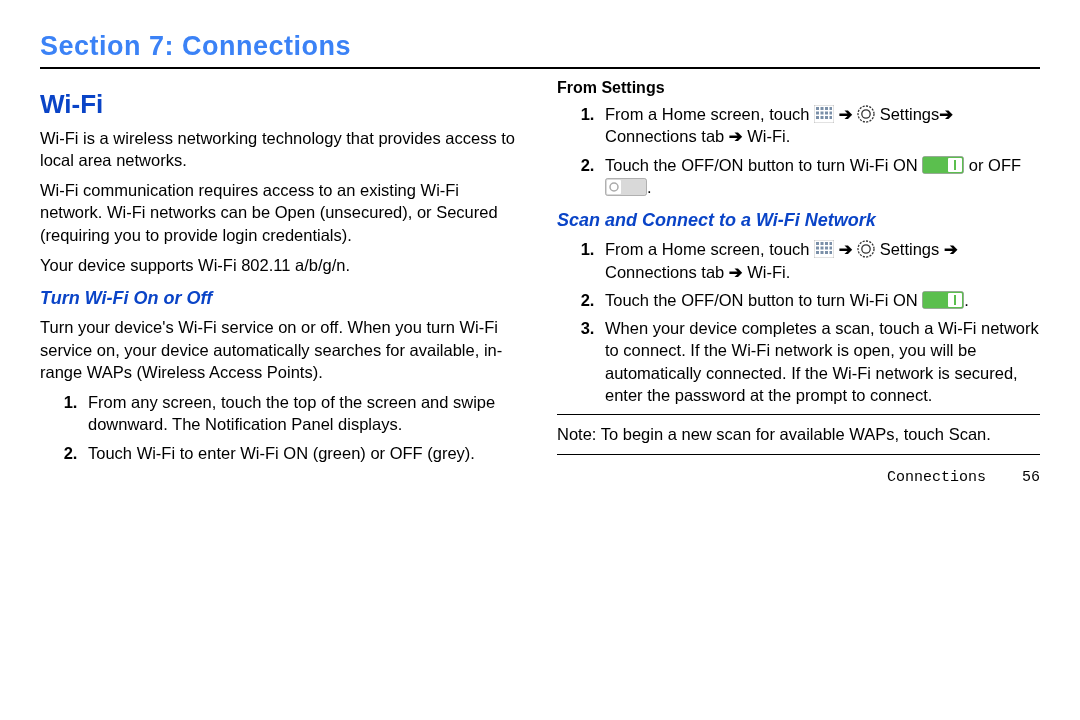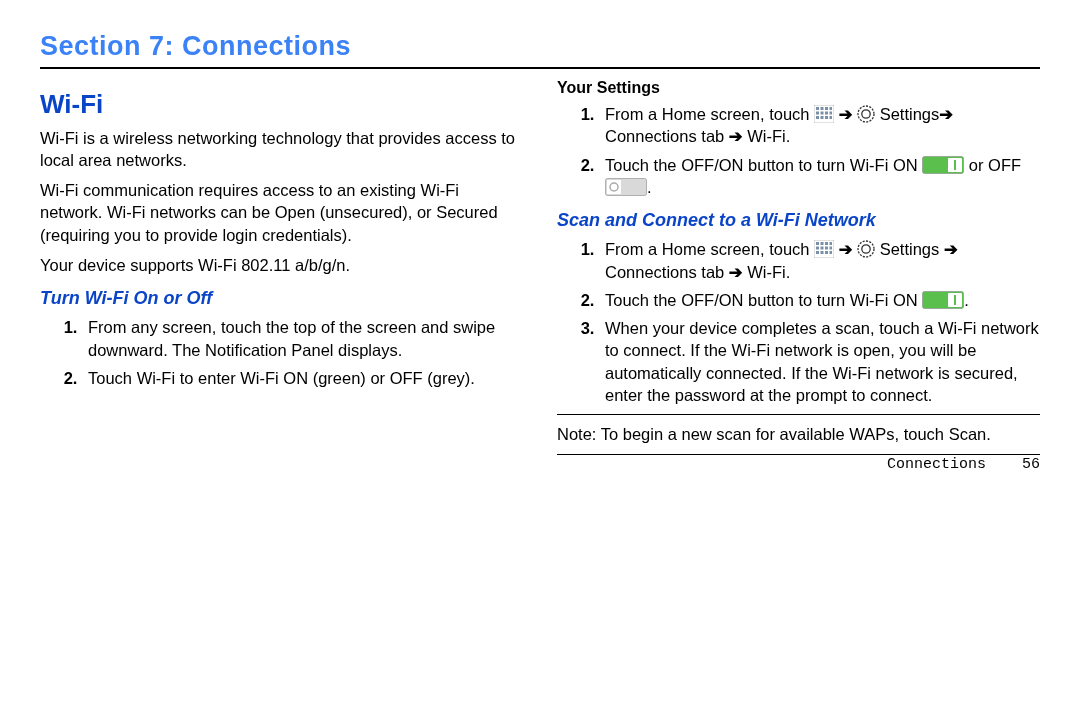--- a/index.html
+++ b/index.html
@@ -85,32 +85,33 @@
 
 <div class="columns">
 
 
   <div class="h1">Wi-Fi</div>
   <p>Wi-Fi is a wireless networking technology that provides access to local area networks.</p>
   <p>Wi-Fi communication requires access to an existing Wi-Fi network. Wi-Fi networks can be Open (unsecured), or Secured (requiring you to provide login credentials).</p>
   <p>Your device supports Wi-Fi 802.11 a/b/g/n.</p>
 
   <div class="h2">Turn Wi-Fi On or Off</div>
+  <p>Turn your device's Wi-Fi service on or off. When you turn Wi-Fi service on, your device automatically searches for available, in-range WAPs (Wireless Access Points).</p>
 
   <div class="avoid-break">
     <ol>
       <li>From any screen, touch the top of the screen and swipe downward. The Notification Panel displays.</li>
       <li>
         <span>Touch </span><span class="bold">Wi-Fi</span><span> to enter Wi-Fi </span><span class="bold">ON</span><span> (green) or </span><span class="bold">OFF</span><span> (grey).</span>
       </li>
     </ol>
   </div>
 
   <div class="avoid-break">
-    <div class="h3">Your Settings</div>
+    <div class="h3">From Settings</div>
     <ol>
       <li>
         <span>From a Home screen, touch </span><span class="apps-icon"><svg width="20" height="18">
               <rect x="0" y="0" width="20" height="18" fill="#fff" stroke="#888" stroke-width="0.5"></rect>
               <g fill="#7a8fa8">
                 <rect x="2" y="2" width="3" height="3"></rect>
                 <rect x="6.5" y="2" width="3" height="3"></rect>
                 <rect x="11" y="2" width="3" height="3"></rect>
                 <rect x="15.5" y="2" width="2.5" height="3"></rect>
                 <rect x="2" y="6.5" width="3" height="3"></rect>

